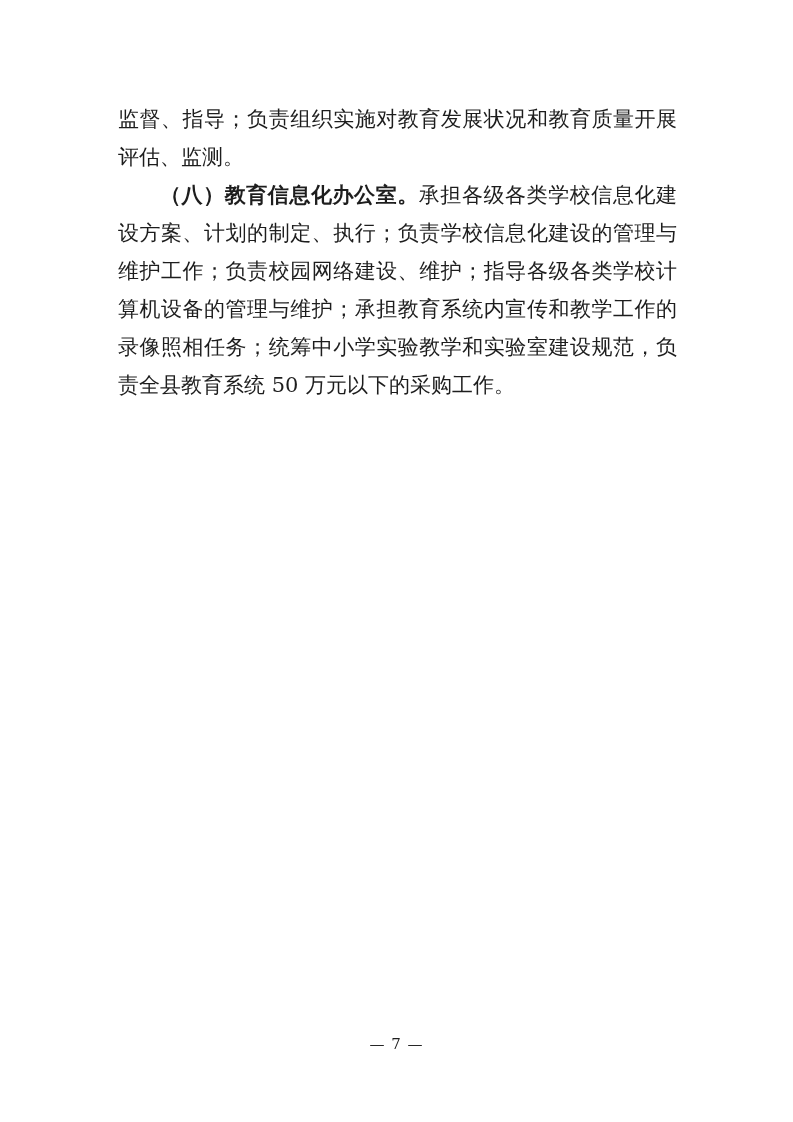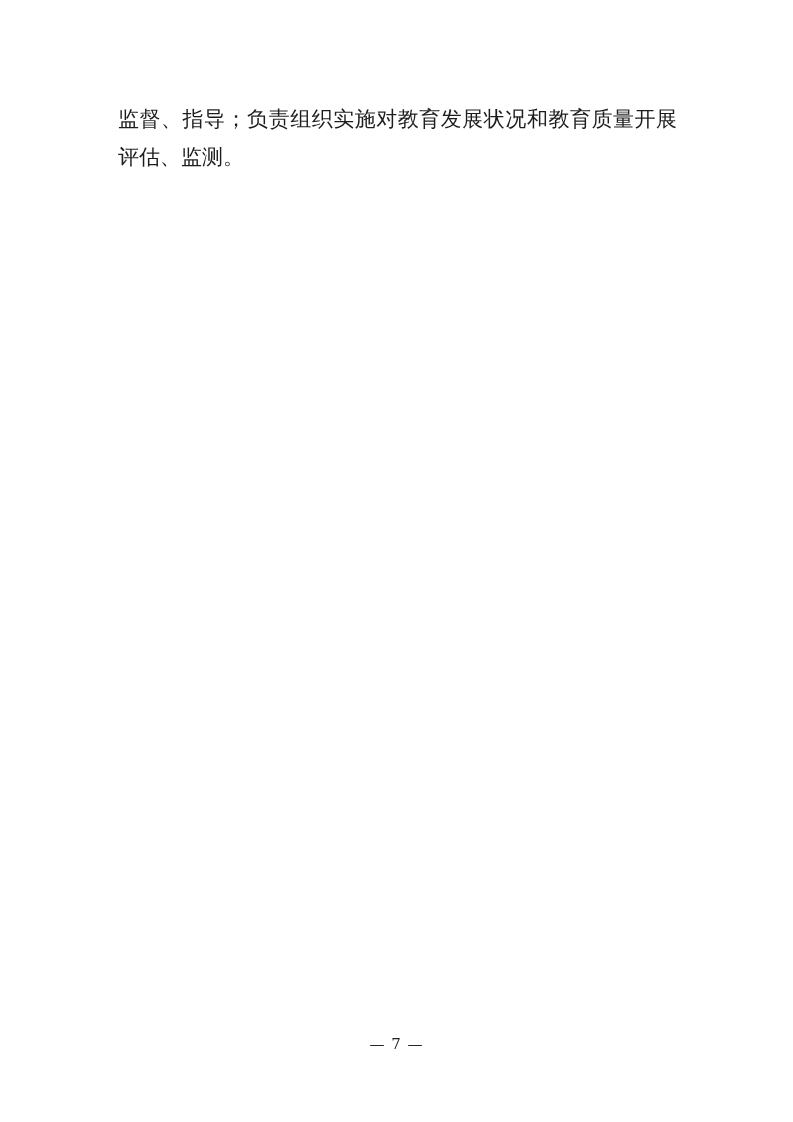--- a/index.html
+++ b/index.html
@@ -47,19 +47,20 @@
 </style>
 </head>
 <body>
 
 <div class="page">
 
   <div class="doc-body">
 
     <p><span>监督、指导；负责组织实施对教育发展状况和教育质量开展评估、监测。</span></p>
 
+    <p class="para-indent"><b class="section-lead">（八）教育信息化办公室。</b><span>承担各级各类学校信息化建设方案、计划的制定、执行；负责学校信息化建设的管理与维护工作；负责校园网络建设、维护；指导各级各类学校计算机设备的管理与维护；承担教育系统内宣传和教学工作的录像照相任务；统筹中小学实验教学和实验室建设规范，负责全县教育系统 50 万元以下的采购工作。</span></p>
 
 
   </div>
 
   <div class="page-footer">— 7 —</div>
 
 </div>
 
 </body></html>

